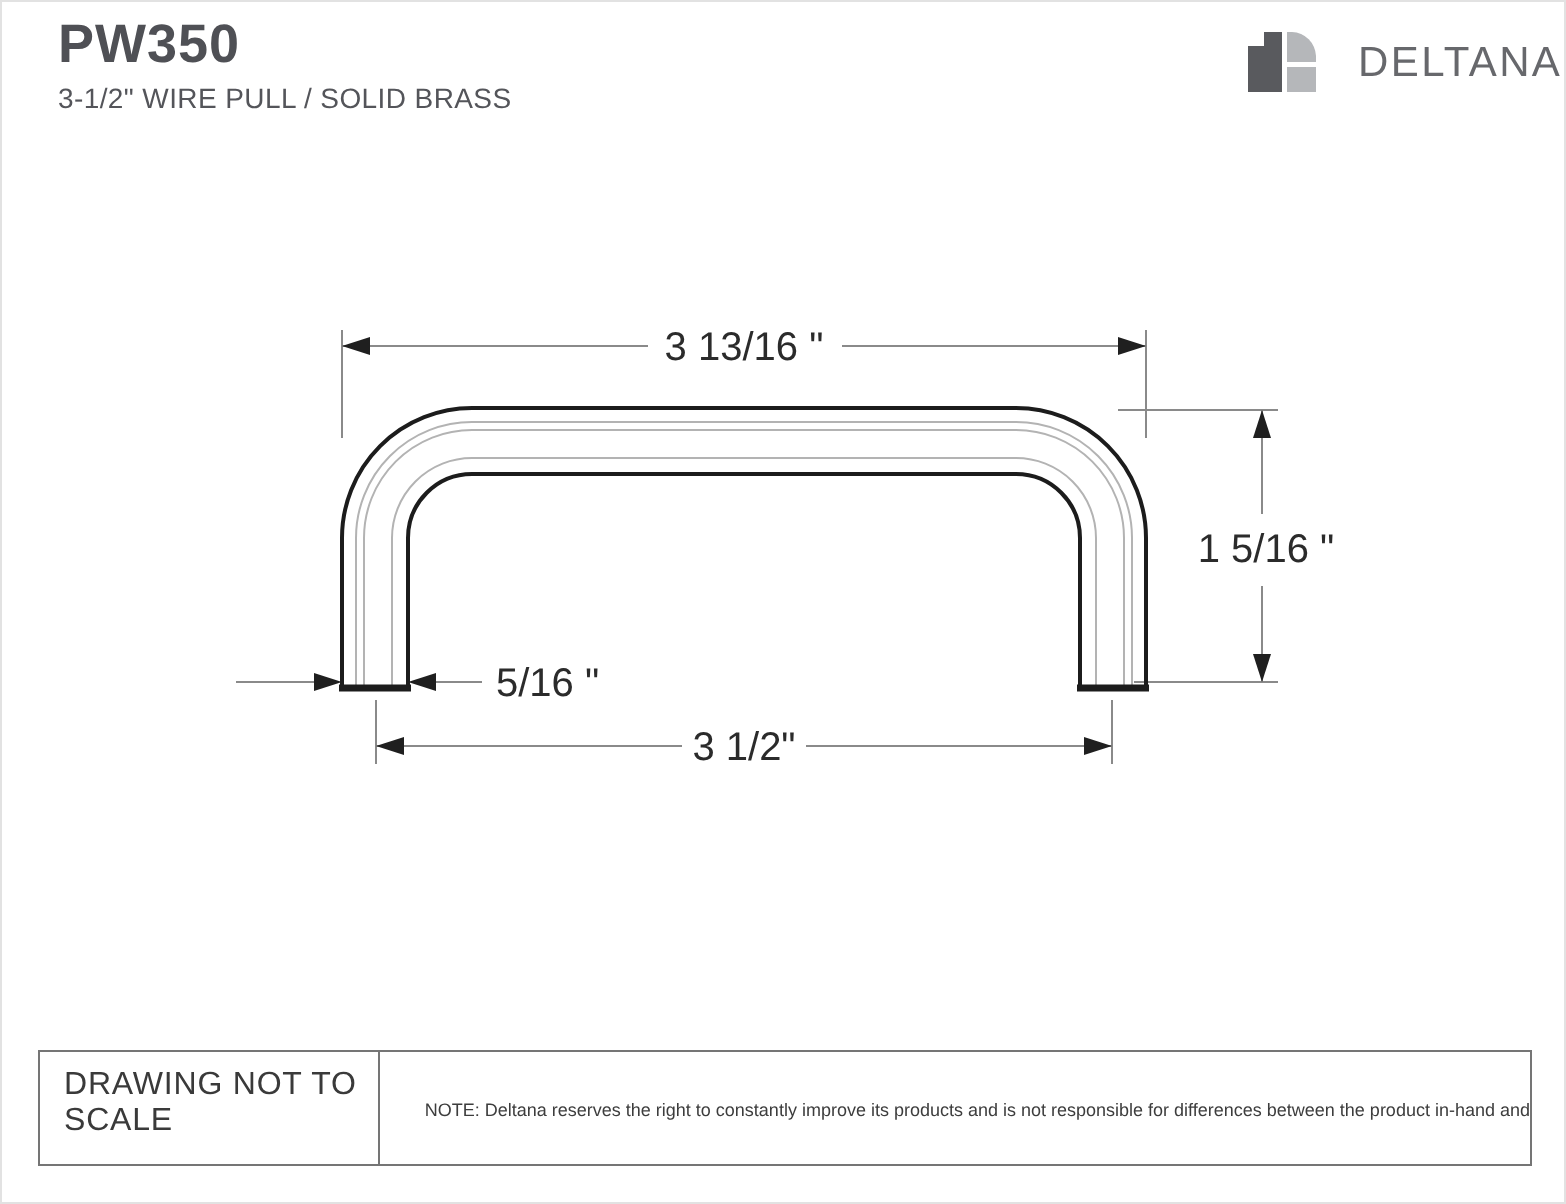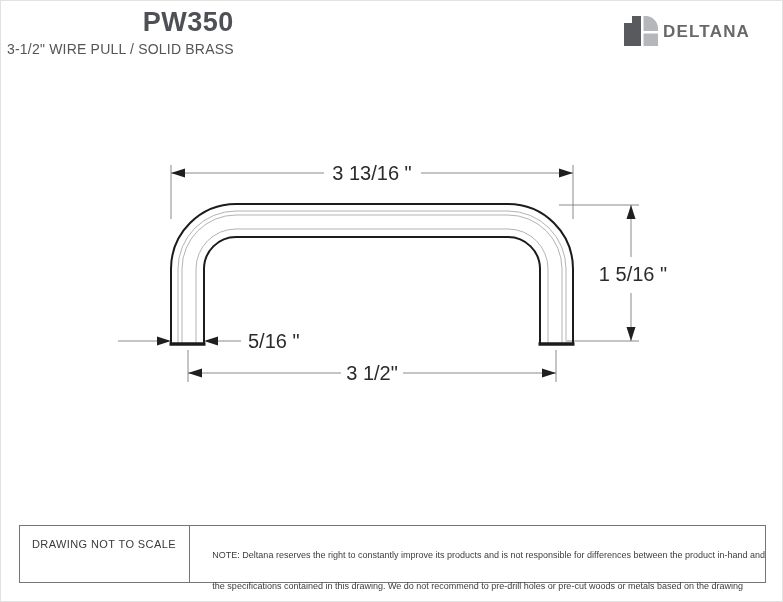--- a/index.html
+++ b/index.html
@@ -7,48 +7,48 @@
   .page {
     position: relative;
     width: 783px;
     height: 602px;
     background: #ffffff;
     border: 1px solid #e2e2e2;
     overflow: hidden;
     font-family: "Liberation Sans", sans-serif;
   }
   
-  .header { position: absolute; left: 6px; top: 6px; text-align: right; }
+  .header { position: absolute; left: 28px; top: 6px; }
   .model { font-size: 27px; font-weight: bold; color: #4f5055; letter-spacing: 0.5px; }
   .subtitle { font-size: 14px; color: #54555a; margin-top: 3px; letter-spacing: 0.2px; }
   
   .logo { position: absolute; left: 622px; top: 14px; display: flex; align-items: center; }
   .logo-mark { display: block; }
-  .logo-text { font-size: 17px; font-weight: bold; color: #67686c; letter-spacing: 1.2px; margin-left: 4px; margin-top: 2px; }
+  .logo-text { font-size: 21px; font-weight: normal; color: #67686c; letter-spacing: 1.2px; margin-left: 20px; margin-top: 2px; }
   
   .drawing { position: absolute; left: 0; top: 0; width: 783px; height: 602px; }
   .ext  { stroke: #8a8a8a; stroke-width: 1; }
   .dim  { stroke: #8a8a8a; stroke-width: 1; }
   .arrow { fill: #1f1f1f; stroke: none; }
   .outline { fill: none; stroke: #1c1c1c; stroke-width: 2; }
   .contour { fill: none; stroke: #b3b3b3; stroke-width: 1; }
   .legbase { stroke: #1c1c1c; stroke-width: 3.5; }
   .dim-text { font-family: "Liberation Sans", sans-serif; font-size: 20px; fill: #2b2b2b; }
   
   .notebox {
     position: absolute; left: 18px; top: 524px;
     width: 747px; height: 58px;
     border: 1px solid #757575;
     display: flex;
   }
   .notebox-left {
     width: 182px; border-right: 1px solid #757575;
     padding: 8px 0 0 12px;
   }
-  .scale-note { font-size: 11px; color: #3a3a3a; letter-spacing: 0.4px; font-weight: 400; }
+  .scale-note { font-size: 16px; color: #3a3a3a; letter-spacing: 0.4px; font-weight: 400; }
   .notebox-right { flex: 1; padding: 6px 0 0 22px; }
   .note-line { font-size: 9px; color: #3d3d3d; line-height: 15px; white-space: nowrap; margin-top: 16px; }
 </style>
 </head>
 <body>
 
 <div class="page">
 
   <div class="header">
     <div class="model">PW350</div>
@@ -112,17 +112,16 @@
     <text class="dim-text" x="247" y="347" text-anchor="start">5/16 "</text>
     <text class="dim-text" x="371" y="379" text-anchor="middle">3 1/2"</text>
   </svg>
 
   <div class="notebox">
     <div class="notebox-left">
       <span class="scale-note">DRAWING NOT TO SCALE</span>
     </div>
     <div class="notebox-right">
       <div class="note-line">NOTE: Deltana reserves the right to constantly improve its products and is not responsible for differences between the product in-hand and</div>
-      <div class="note-line">the specifications contained in this drawing. We do not recommend to pre-drill holes or pre-cut woods or metals based on the drawing</div>
     </div>
   </div>
 
 </div>
 
 </body></html>

